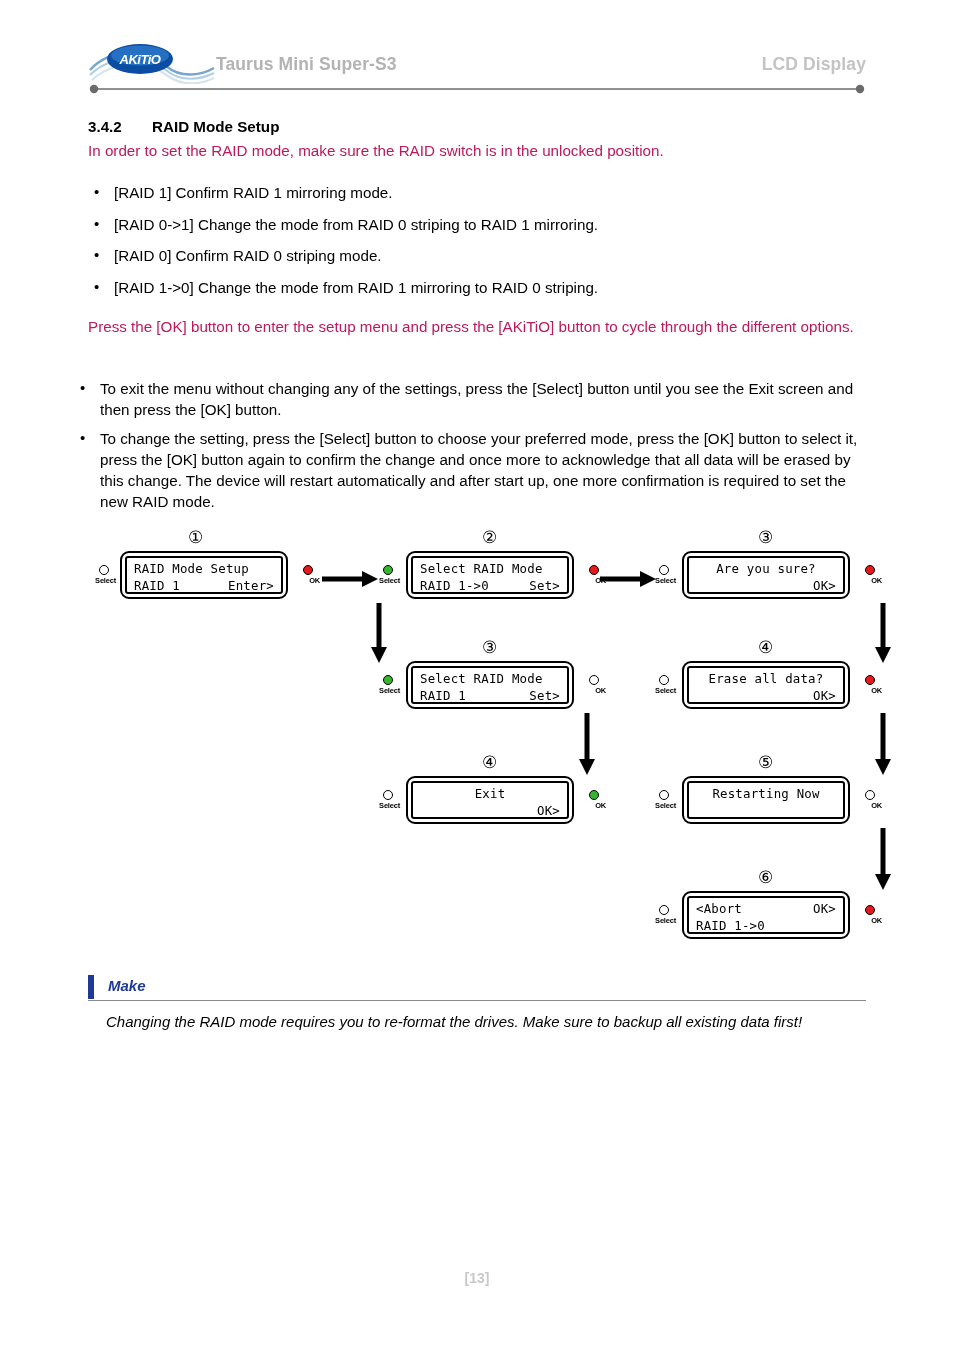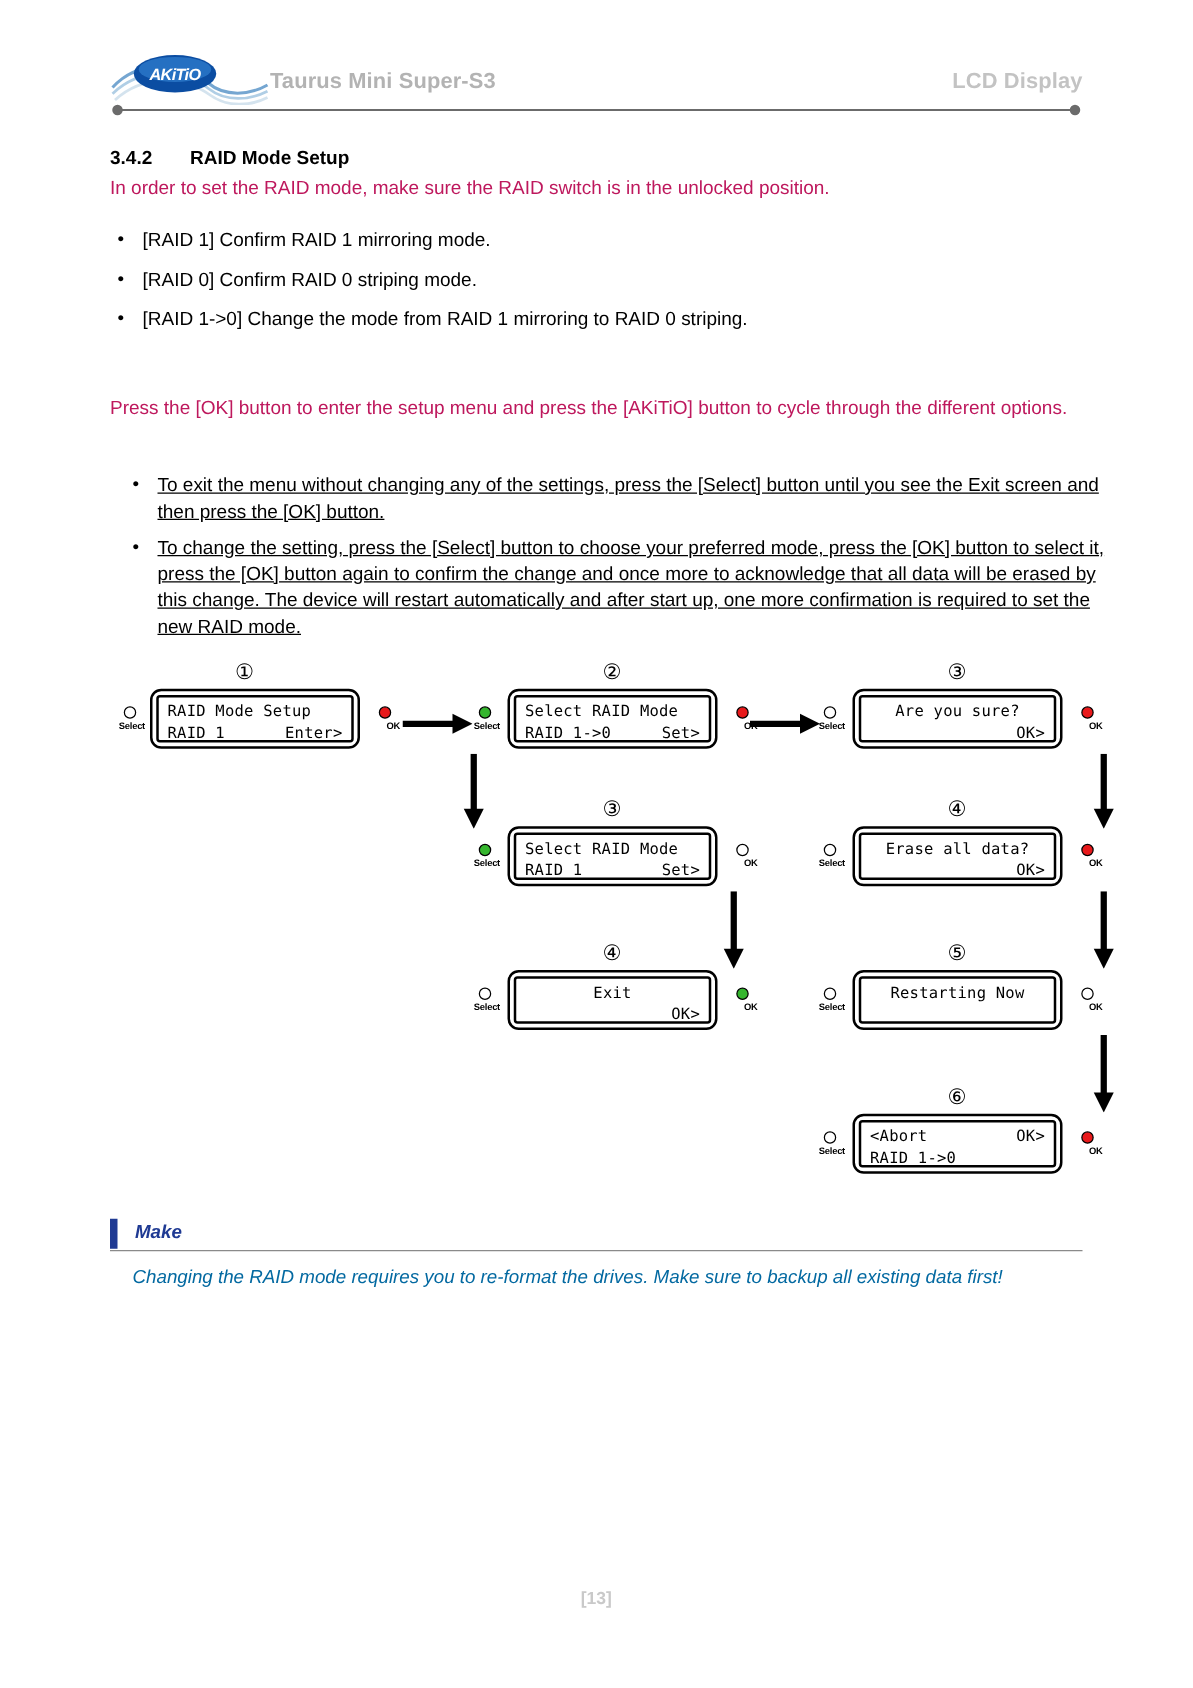--- a/index.html
+++ b/index.html
@@ -93,21 +93,21 @@
   }
   ul.bullets li::before {
     content: "\2022";
     position: absolute;
     left: 6px;
     top: -1px;
     font-size: 15px;
   }
   .list-modes { left: 88px; top: 182px; width: 790px; }
   .list-modes li { margin-bottom: 10.5px; }
-  .list-actions { left: 100px; top: 378px; width: 790px; text-decoration: underline; }
+  .list-actions { left: 74px; top: 378px; width: 790px; }
   .list-actions li { margin-bottom: 8px; }
 
   
   .diagram {
     position: absolute;
     left: 88px;
     top: 525px;
     width: 790px;
     height: 430px;
   }
@@ -226,21 +226,21 @@
     background: #8a8a8a;
   }
   .note-body {
     position: absolute;
     left: 18px;
     top: 36px;
     width: 720px;
     font-size: 15px;
     font-style: italic;
     line-height: 21px;
-    color: #0369a1;
+    color: #000000;
   }
 
   
   .footer {
     position: absolute;
     left: 0;
     top: 1270px;
     width: 954px;
     text-align: center;
     font-size: 14px;
@@ -280,20 +280,21 @@
 </div>
 
 <div class="sec-head">
   <span class="num">3.4.2</span><span>RAID Mode Setup</span>
 </div>
 
 <div class="para p-intro">In order to set the RAID mode, make sure the RAID switch is in the unlocked position.</div>
 
 <ul class="bullets list-modes">
   <li><span>[RAID 1] Confirm RAID 1 mirroring mode.</span></li>
+  <li><span>[RAID 0-&gt;1] Change the mode from RAID 0 striping to RAID 1 mirroring.</span></li>
   <li><span>[RAID 0] Confirm RAID 0 striping mode.</span></li>
   <li><span>[RAID 1-&gt;0] Change the mode from RAID 1 mirroring to RAID 0 striping.</span></li>
 </ul>
 
 <div class="para p-press">Press the [OK] button to enter the setup menu and press the [AKiTiO] button to cycle through the different options.</div>
 
 <ul class="bullets list-actions">
   <li><span>To exit the menu without changing any of the settings, press the [Select] button until you see the Exit screen and then press the [OK] button.</span></li>
   <li><span>To change the setting, press the [Select] button to choose your preferred mode, press the [OK] button to select it, press the [OK] button again to confirm the change and once more to acknowledge that all data will be erased by this change. The device will restart automatically and after start up, one more confirmation is required to set the new RAID mode.</span></li>
 </ul>

